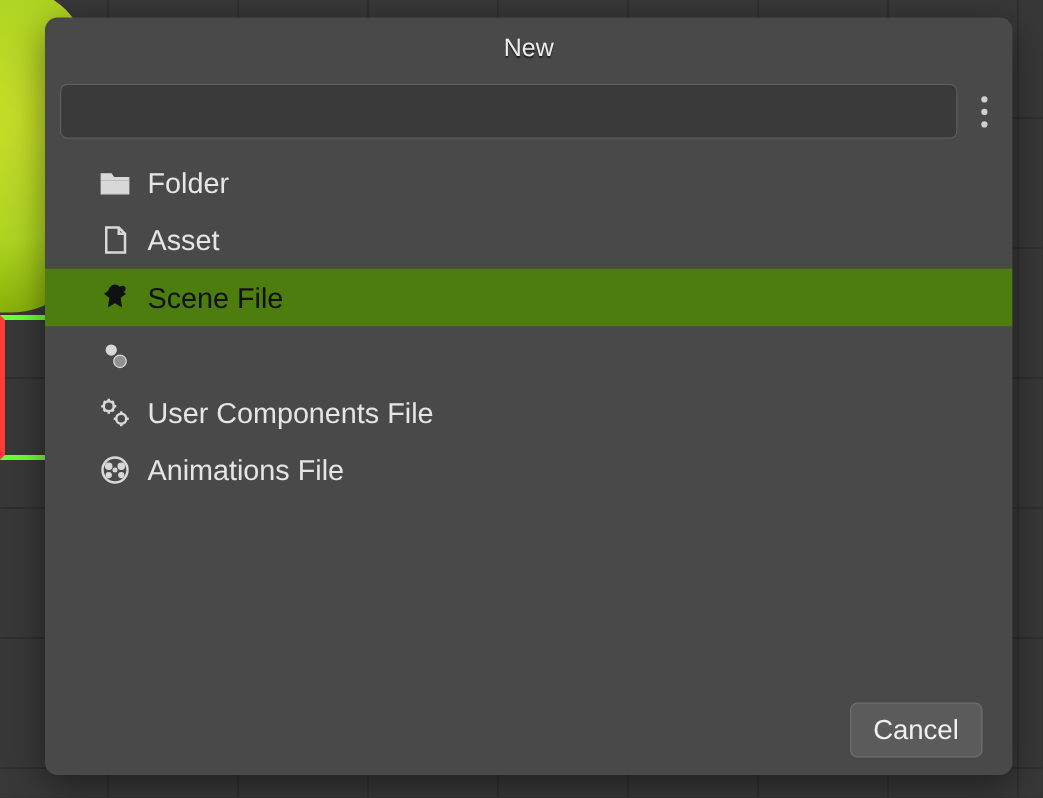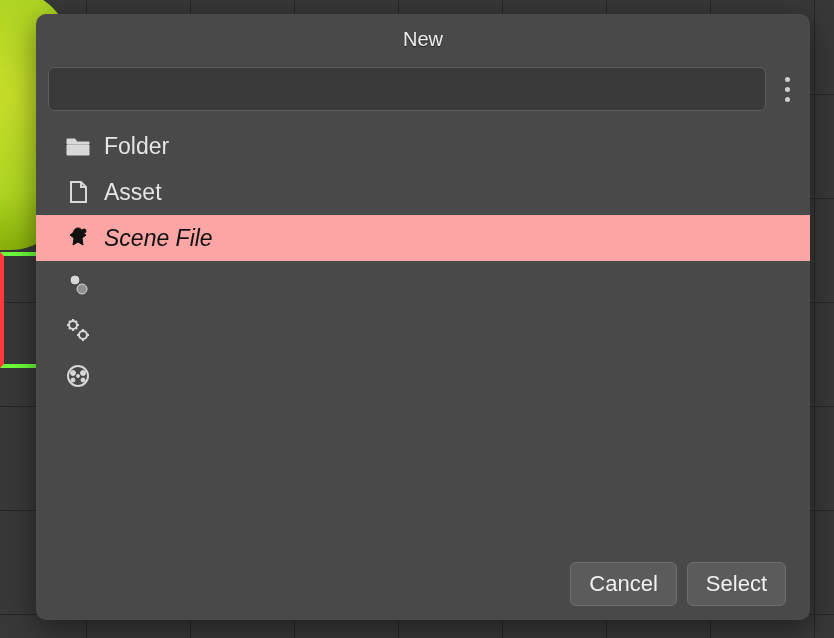--- a/index.html
+++ b/index.html
@@ -95,29 +95,28 @@
   .list {
     flex: 1;
     overflow: auto;
     padding-top: 2px;
   }
   .item {
     display: flex;
     align-items: center;
     gap: 12px;
     height: 46px;
-    padding: 0 0 0 28px;
+    padding: 0 0 0 42px;
     color: #e5e5e5;
     font-size: 23px;
     cursor: pointer;
   }
   .item.selected {
-    background: #fca5a5;
+    background: #4d7c0f;
     color: #111;
-    font-style: italic;
   }
   .item .icon {
     width: 28px; height: 28px;
     display: inline-flex;
     align-items: center; justify-content: center;
     flex-shrink: 0;
   }
   .item svg { width: 26px; height: 26px; }
   .item:not(.selected) svg { fill: #d8d8d8; stroke: #d8d8d8; }
   .item.selected svg { fill: #111; stroke: #111; }
@@ -190,33 +189,34 @@
             <use href="#prefab-icon"></use>
           </svg>
         </span>
       </div>
       <div class="item">
         <span class="icon">
           <svg viewBox="0 0 26 26">
             <use href="#components-icon"></use>
           </svg>
         </span>
+        <span>User Components File</span>
       </div>
       <div class="item">
         <span class="icon">
           <svg viewBox="0 0 26 26">
             <use href="#animations-icon"></use>
           </svg>
         </span>
+        <span>Animations File</span>
       </div>
     </div>
 
   <div class="footer">
     <button class="btn">Cancel</button>
-    <button class="btn">Select</button>
   </div>
 
 </div>
 
 <svg width="0" height="0" style="position:absolute">
   <defs>
     <g id="folder-icon">
       <path d="M2 6h8l2 3h12v2H2z"></path>
       <path d="M2 12h22v10H2z"></path>
     </g>

